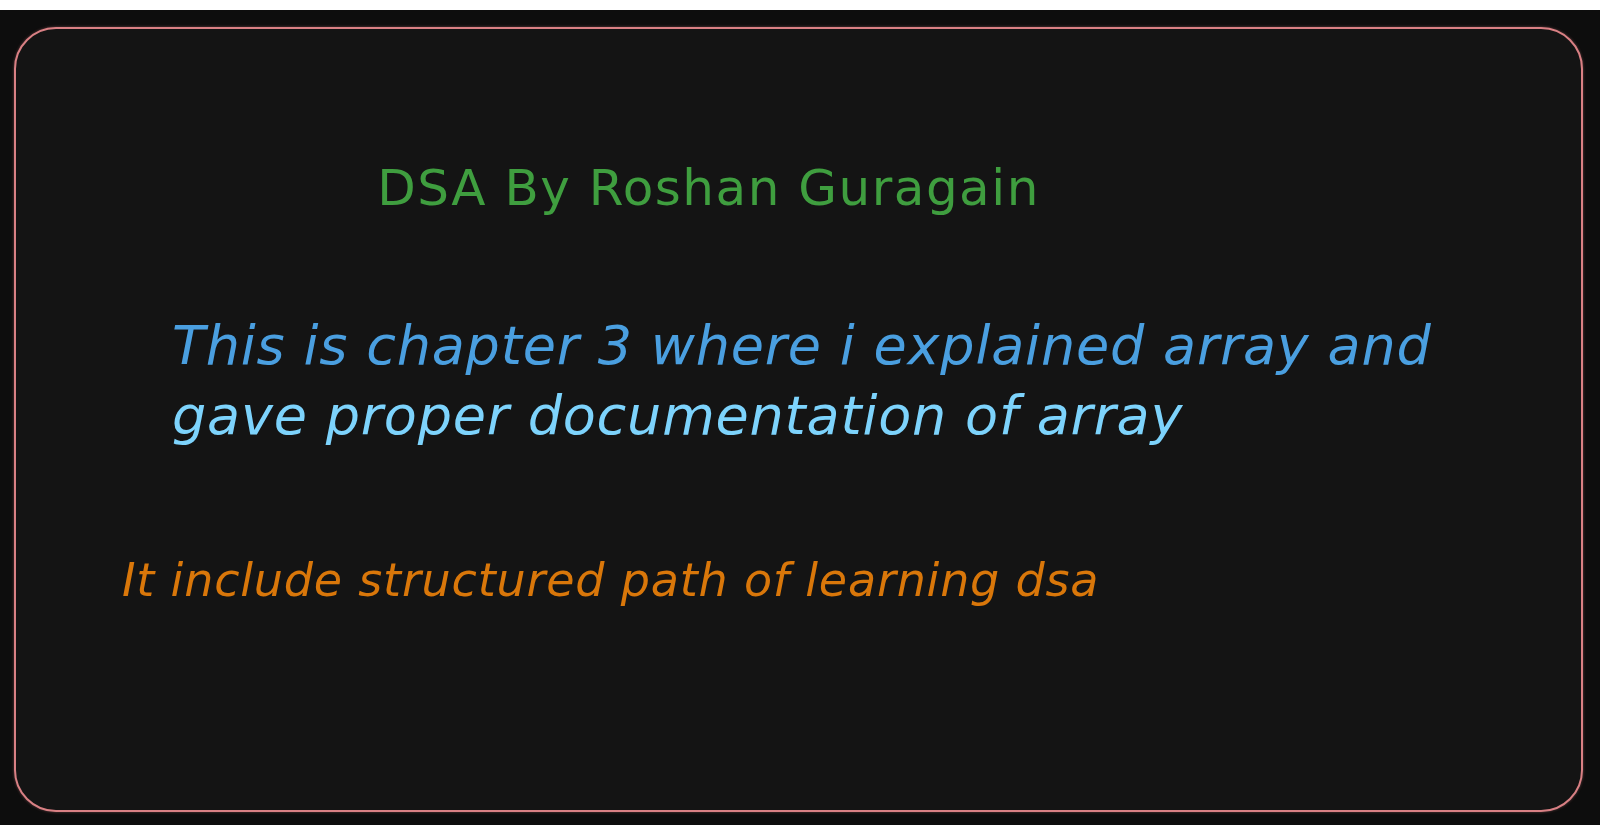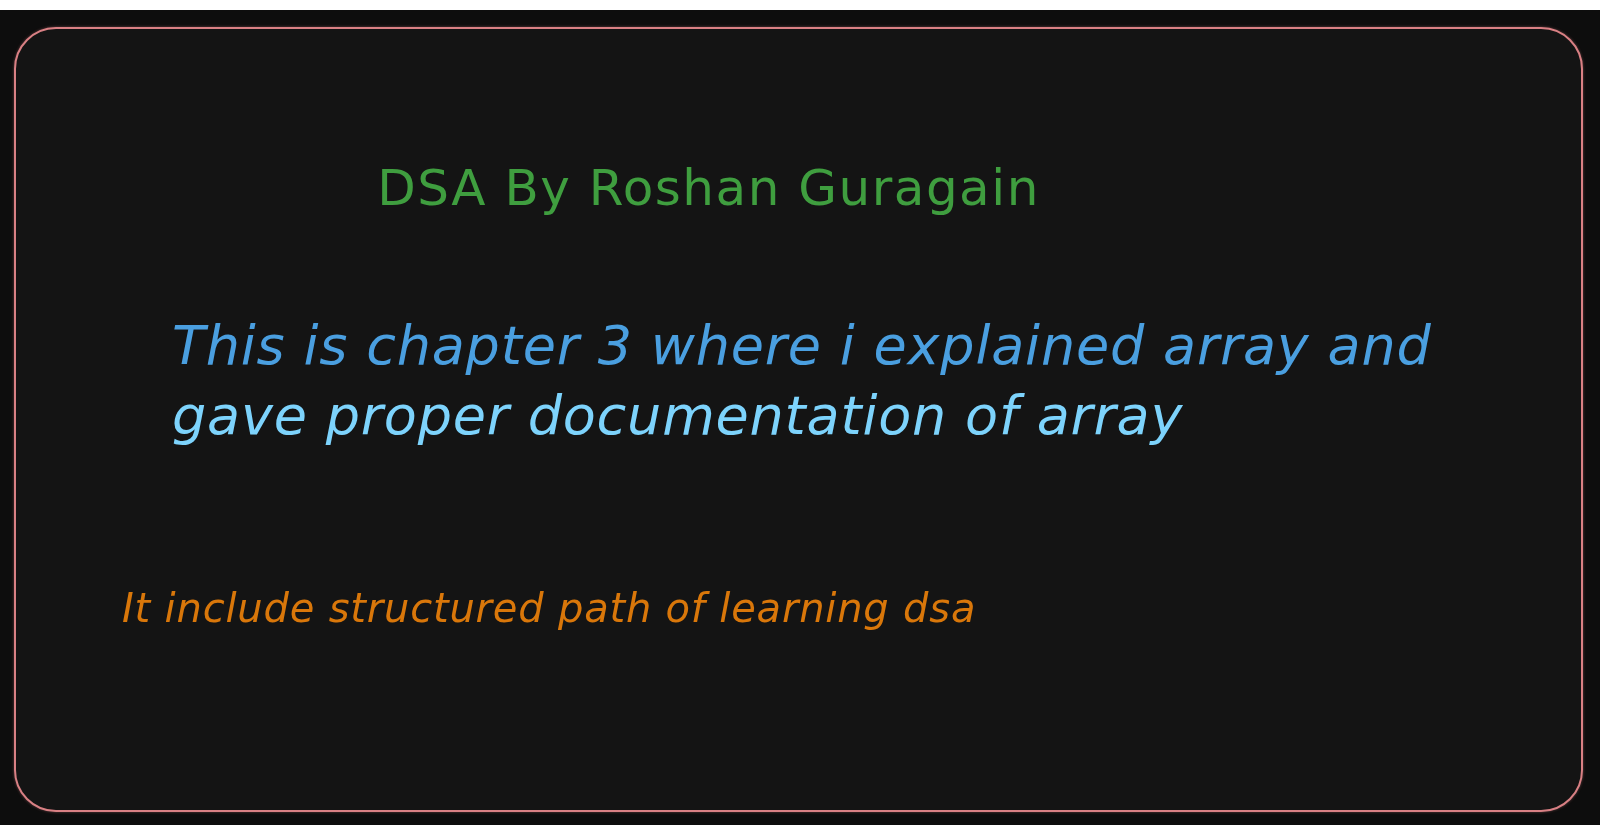--- a/index.html
+++ b/index.html
@@ -97,26 +97,25 @@
     letter-spacing: 0.8px;
   }
 
   .para-orange {
     position: absolute;
     left: 106px;
     top: 516px;
     width: 1340px;
   }
   .para-orange .line {
-    font-size: 40px;
+    font-size: 46px;
     line-height: 70px;
     color: #d9770a;
     font-style: italic;
     letter-spacing: 0.8px;
-    margin-top: 28px;
   }
 
   
   .bottom-strip {
     position: absolute;
     left: 0;
     top: 825px;
     width: 1600px;
     height: 15px;
     background: #ffffff;

